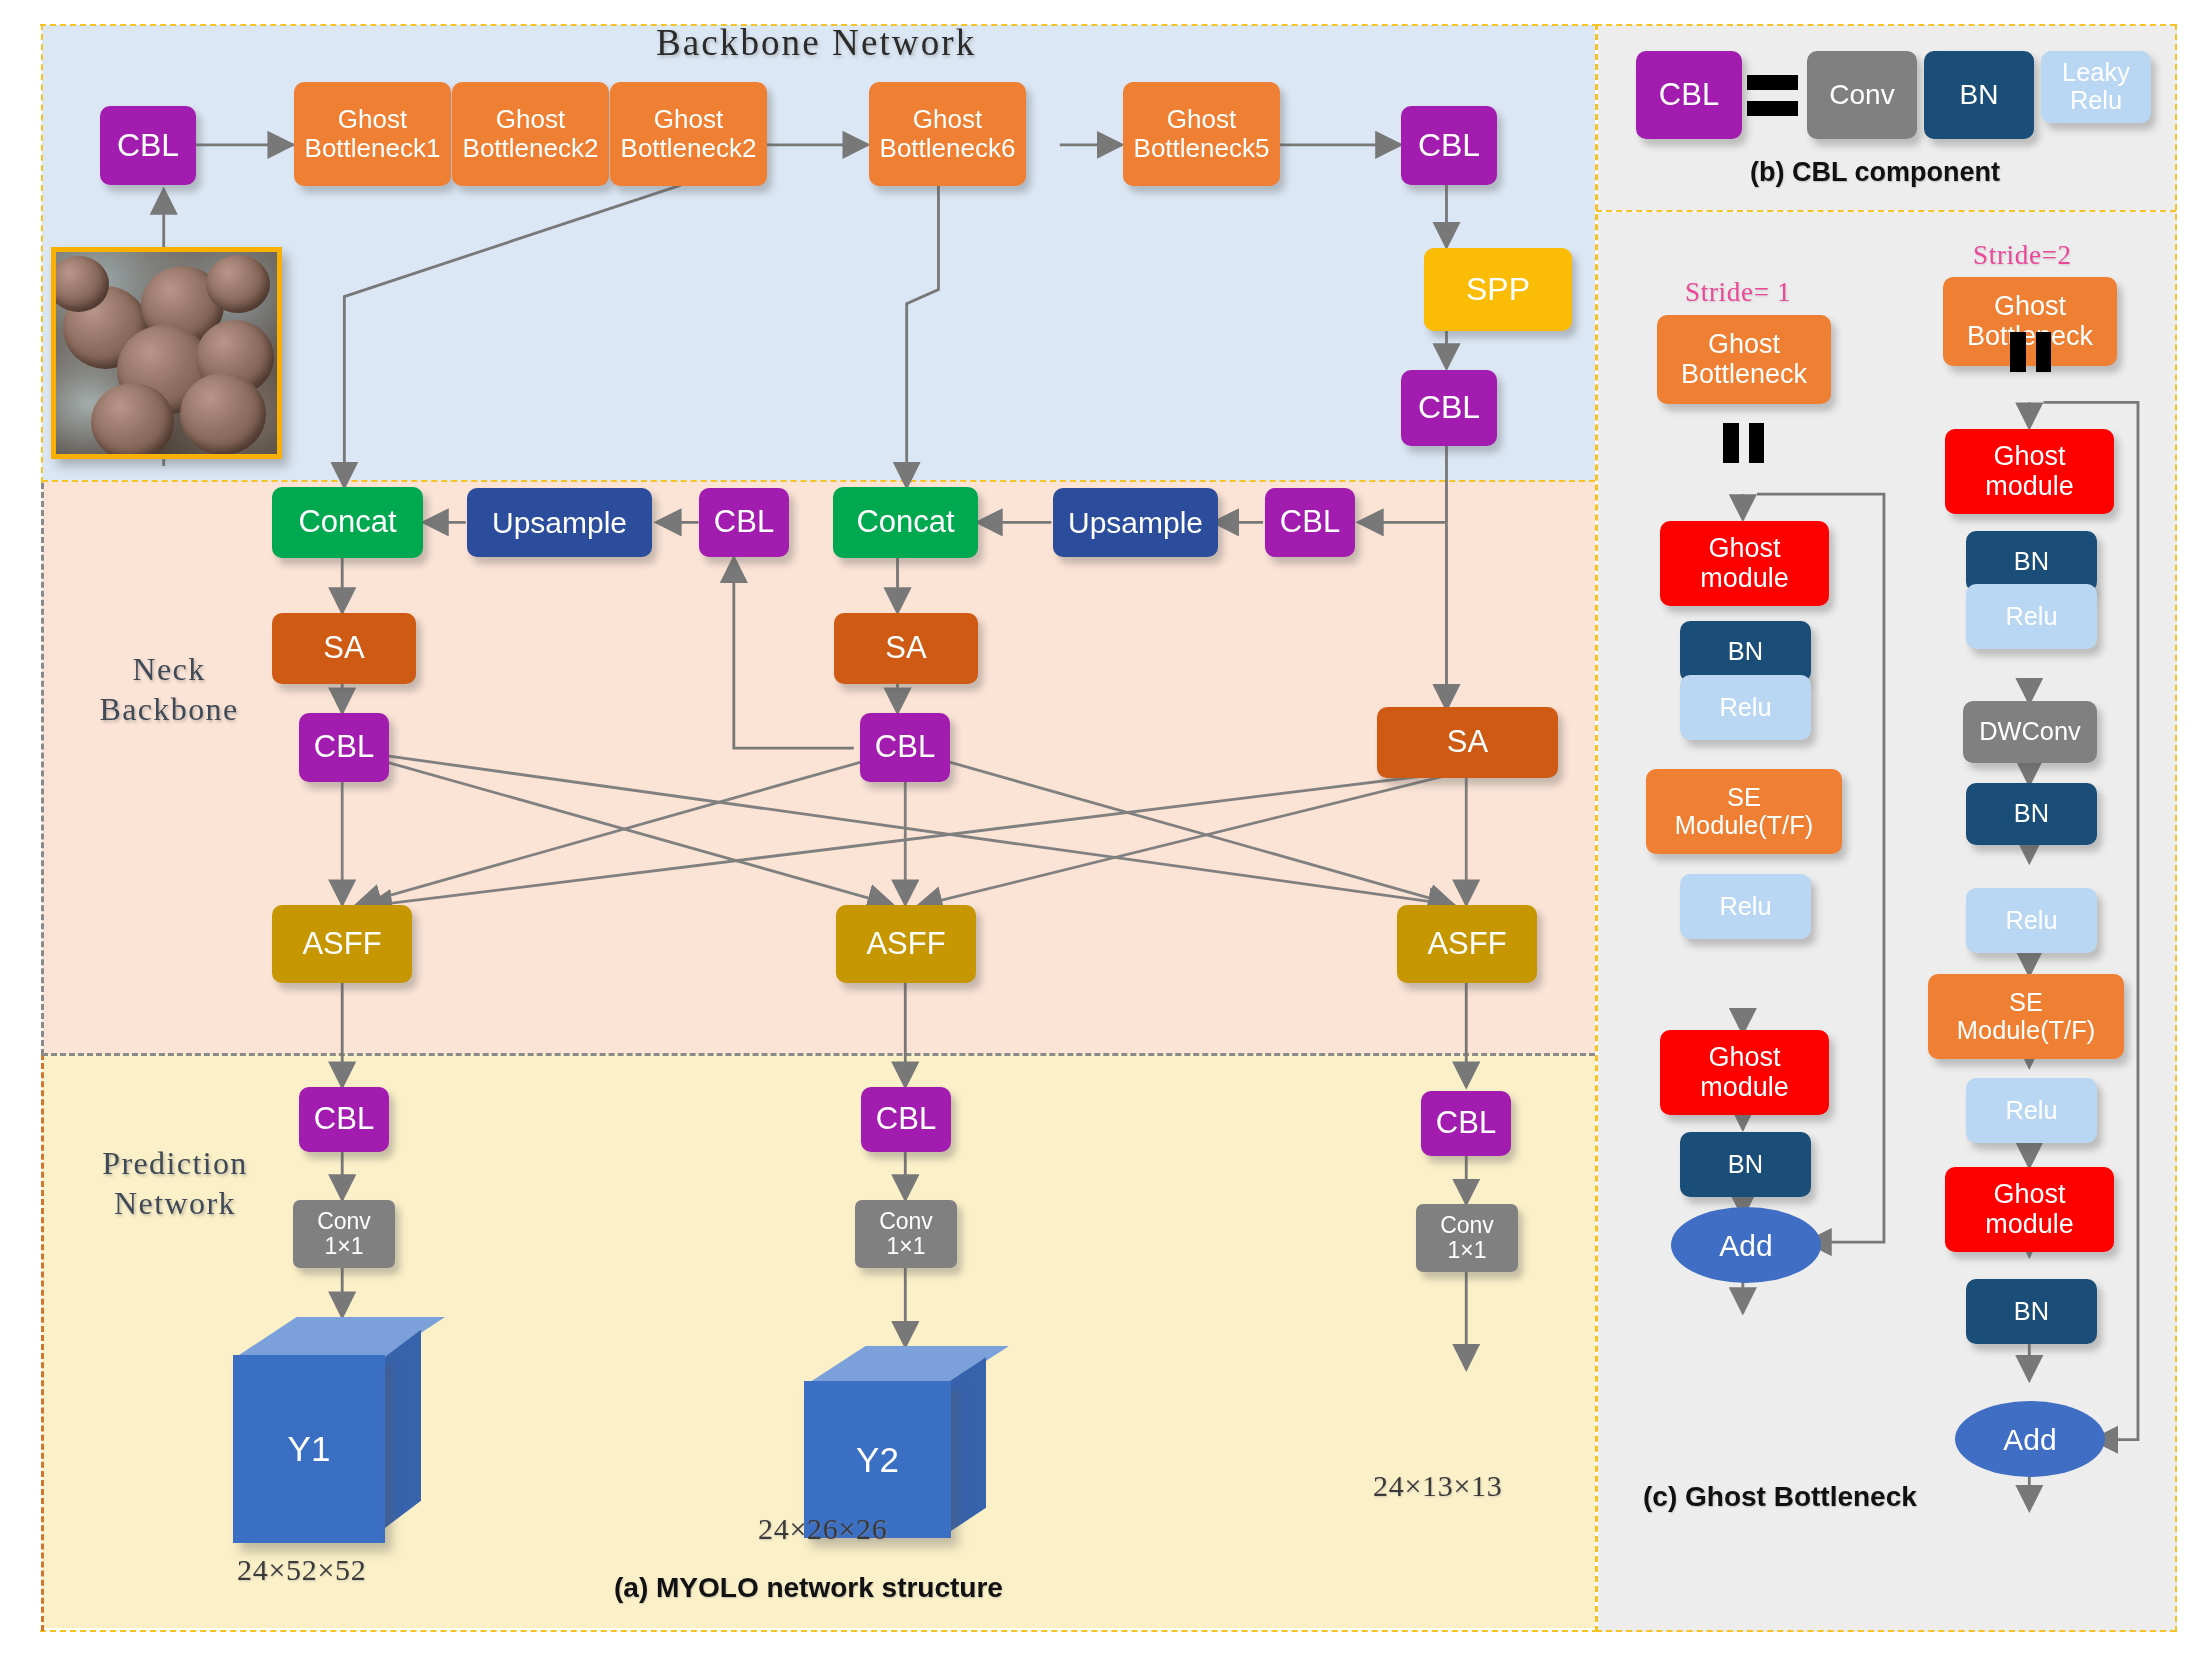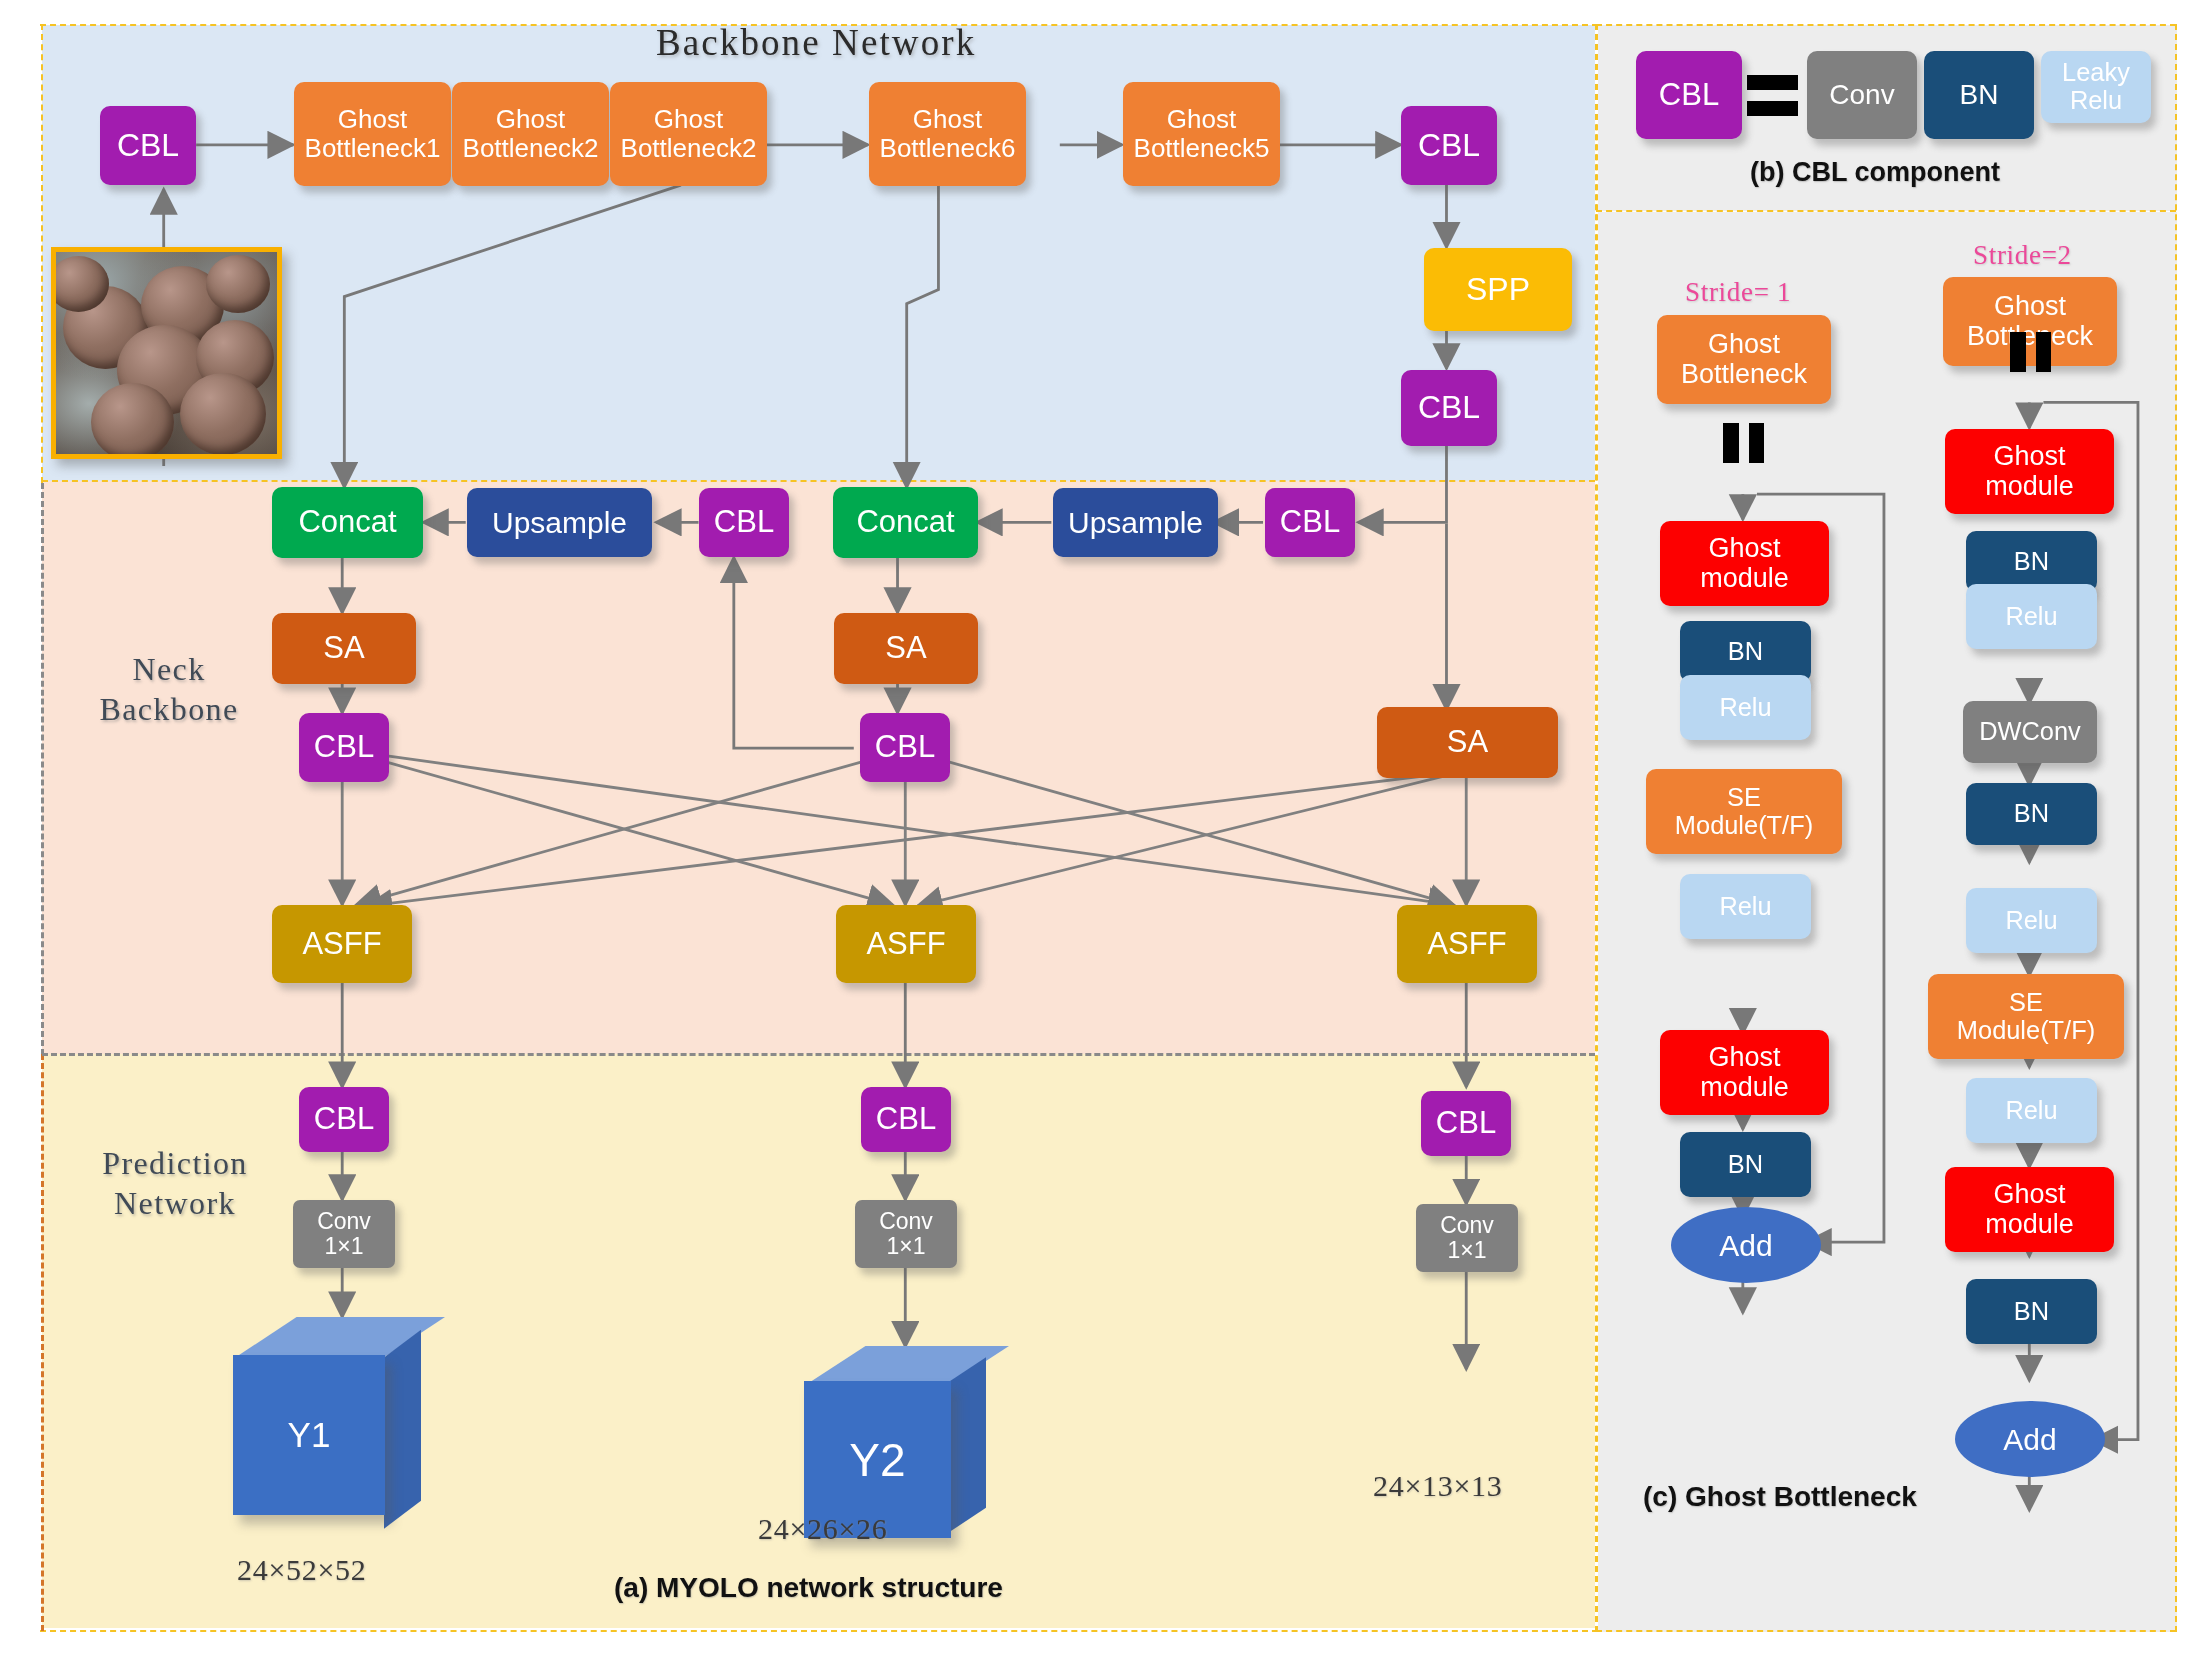--- a/index.html
+++ b/index.html
@@ -317,28 +317,28 @@
   <div class="blk gray sq" style="left:293px; top:1200px; width:102px; height:68px; font-size:23px;">Conv
 1×1</div>
   <div class="blk gray sq" style="left:855px; top:1200px; width:102px; height:68px; font-size:23px;">Conv
 1×1</div>
   <div class="blk gray sq" style="left:1416px; top:1204px; width:102px; height:68px; font-size:23px;">Conv
 1×1</div>
 
   <div class="cube" style="left:233px; top:1317px; width:212px; height:226px;">
     <div class="face-top" style="left:0px; top:0px; width:162px; height:42px; clip-path:polygon(0% 100%, 30% 0%, 100% 0%, 70% 100%); background:#7ba0da; width:212px;"></div>
     <div class="face-side" style="left:151px; top:12.7px; width:37px; height:199px; clip-path:polygon(0% 14%, 100% 0%, 100% 86%, 0% 100%);"></div>
-    <div class="face-front" style="left:0px; top:38px; width:152px; height:160px; font-size:35px;">
+    <div class="face-front" style="left:0px; top:38px; width:152px; height:188px; font-size:35px;">
       <span>Y1</span>
     </div>
   </div>
   <div class="cube" style="left:804px; top:1346px; width:205px; height:198px;">
     <div class="face-top" style="left:0px; top:0px; width:205px; height:40px; clip-path:polygon(0% 100%, 30% 0%, 100% 0%, 70% 100%);"></div>
     <div class="face-side" style="left:145px; top:11.3px; width:37px; height:175px; clip-path:polygon(0% 14%, 100% 0%, 100% 86%, 0% 100%);"></div>
-    <div class="face-front" style="left:0px; top:35px; width:147px; height:157px; font-size:46px;">
+    <div class="face-front" style="left:0px; top:35px; width:147px; height:157px; font-size:35px;">
       <span>Y2</span>
     </div>
   </div>
 
   <div class="dimlabel" style="left:237px; top:1553px; font-size:30px;">24×52×52</div>
   <div class="dimlabel" style="left:758px; top:1512px; font-size:30px;">24×26×26</div>
   <div class="dimlabel" style="left:1373px; top:1469px; font-size:30px;">24×13×13</div>
 
   <div class="caption" style="left:614px; top:1572px; font-size:28px;">(a) MYOLO network structure</div>
 

